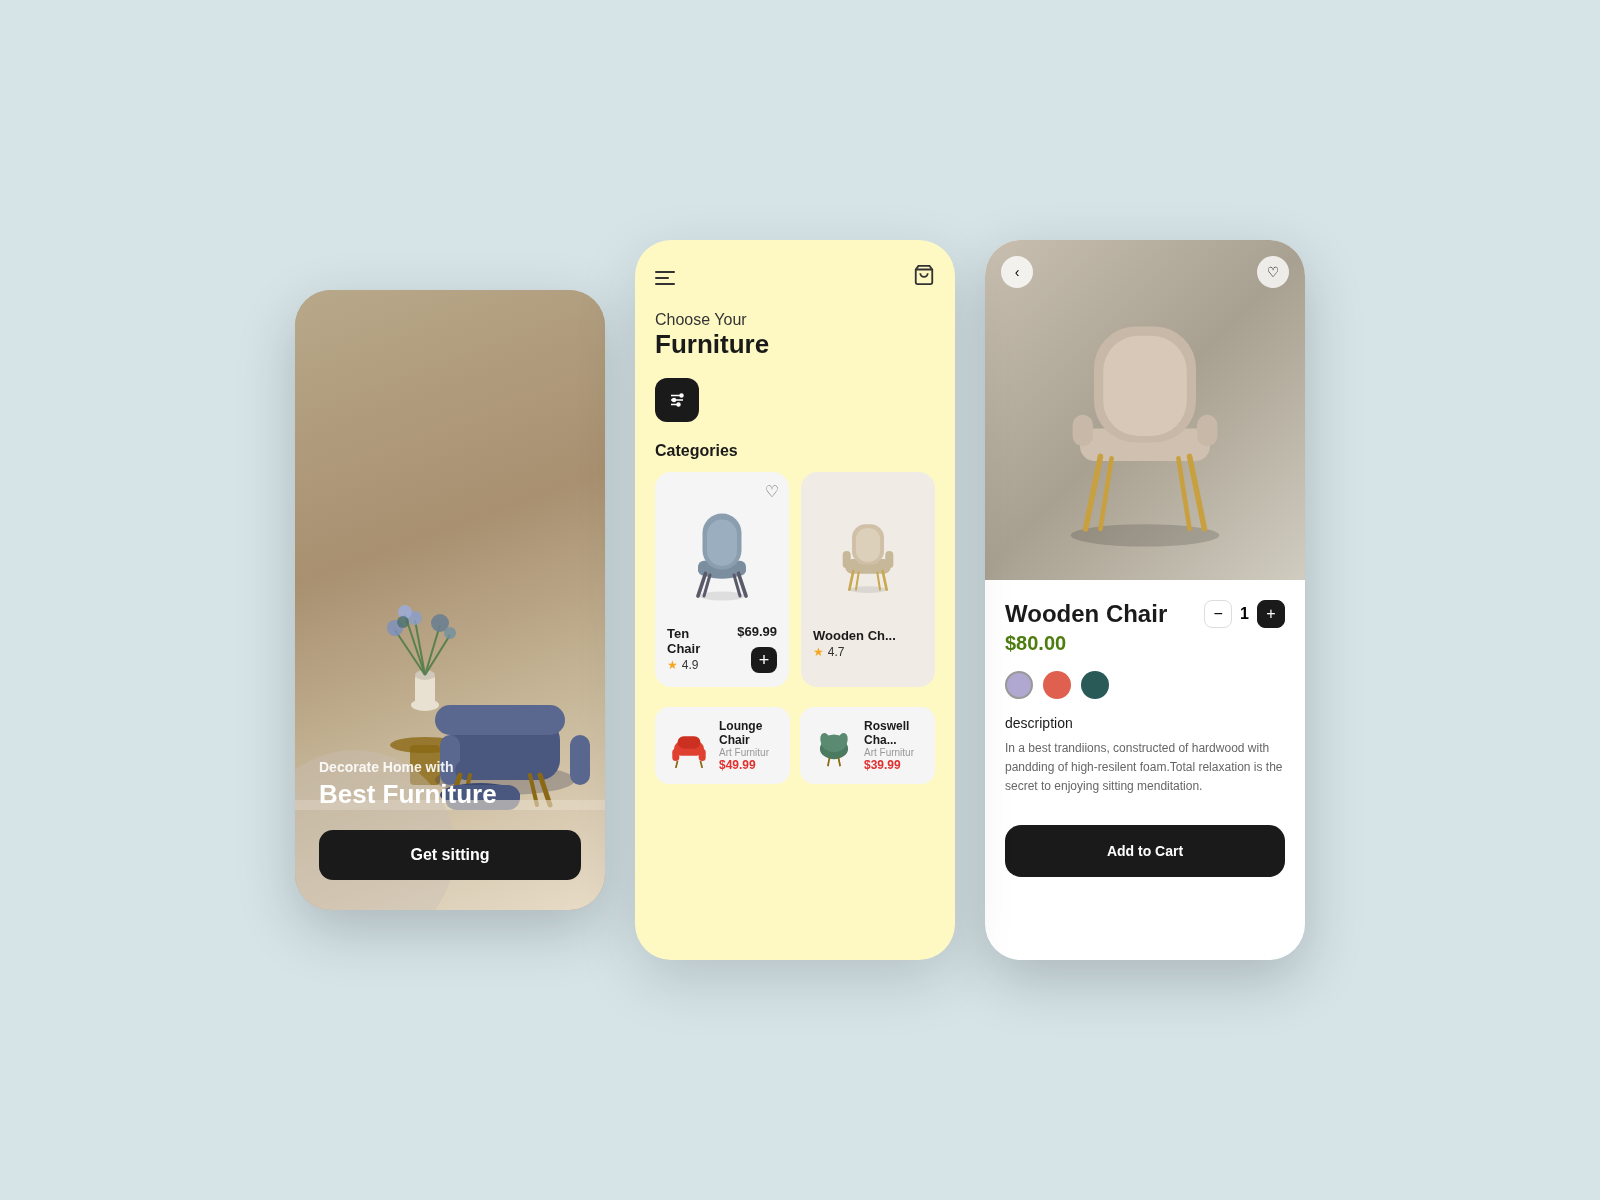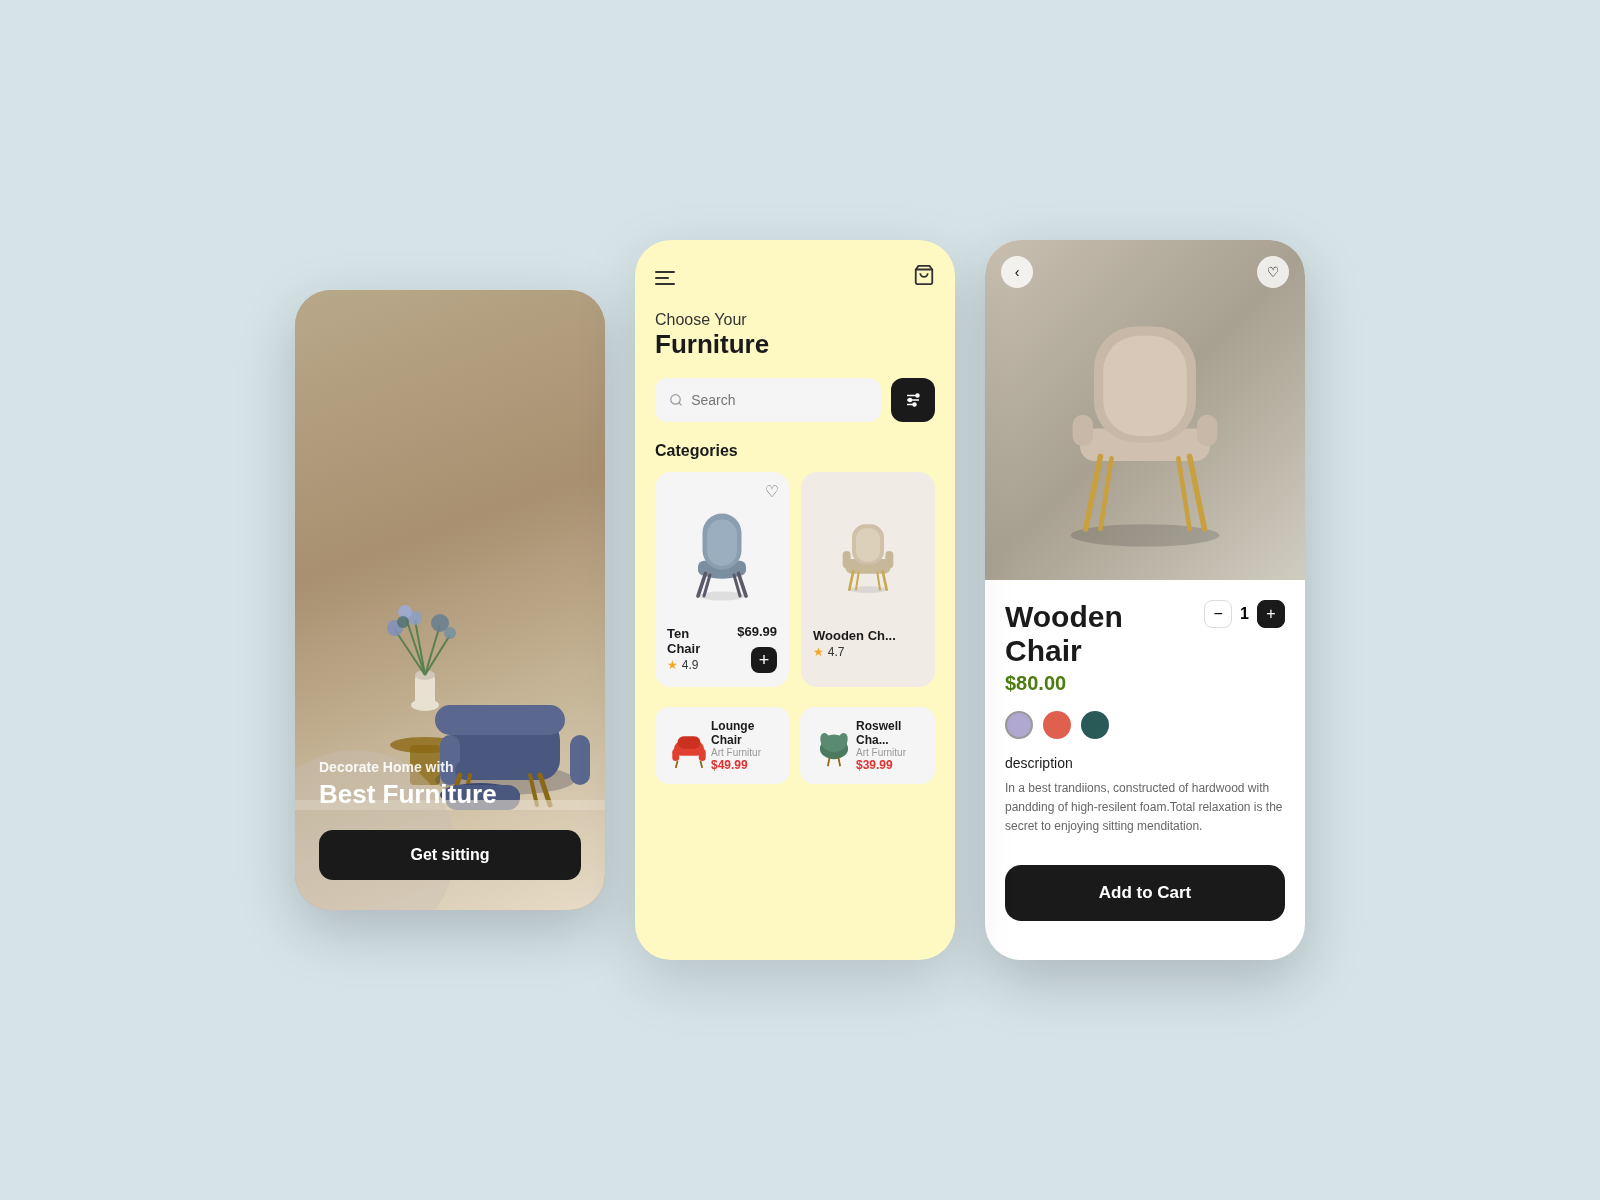--- a/index.html
+++ b/index.html
@@ -298,20 +298,21 @@
       gap: 10px;
     }
 
     .offer-card {
       flex: 1;
       background: #f5f5f5;
       border-radius: 14px;
       padding: 12px;
       display: flex;
       align-items: center;
+      gap: 8px;
     }
 
     .offer-img {
       width: 44px;
       height: 44px;
       display: flex;
       align-items: center;
       justify-content: center;
     }
 
@@ -398,21 +399,21 @@
     }
 
     .product-title-row {
       display: flex;
       justify-content: space-between;
       align-items: flex-start;
       margin-bottom: 4px;
     }
 
     .product-title {
-      font-size: 30px;
+      font-size: 24px;
       font-weight: 700;
       color: #1a1a1a;
     }
 
     .quantity-control {
       display: flex;
       align-items: center;
       gap: 8px;
     }
 
@@ -479,21 +480,21 @@
       margin-bottom: 28px;
     }
 
     .add-to-cart-btn {
       width: 100%;
       background: #1a1a1a;
       color: white;
       border: none;
       border-radius: 16px;
       padding: 18px;
-      font-size: 17px;
+      font-size: 14px;
       font-weight: 600;
       cursor: pointer;
     }
 
     .star { color: #f5a623; }
 
     
     .circle-deco {
       position: absolute;
       bottom: -40px;
@@ -581,27 +582,20 @@
         </svg>
       </button>
     </div>
 
     <div class="screen-2-heading">
       <div class="choose-text">Choose Your</div>
       <div class="furniture-text">Furniture</div>
     </div>
 
     <div class="search-row">
-      <div class="search-box">
-        <svg width="16" height="16" viewBox="0 0 24 24" fill="none" stroke="#999" stroke-width="2">
-          <circle cx="11" cy="11" r="8"></circle>
-          <path d="M21 21l-4.35-4.35"></path>
-        </svg>
-        <input type="text" placeholder="Search" style="">
-      </div>
       <button class="filter-btn">
         <svg width="18" height="18" viewBox="0 0 24 24" fill="none" stroke="white" stroke-width="2">
           <line x1="4" y1="6" x2="20" y2="6"></line>
           <line x1="4" y1="12" x2="20" y2="12"></line>
           <line x1="4" y1="18" x2="14" y2="18"></line>
           <circle cx="18" cy="6" r="2" fill="white"></circle>
           <circle cx="8" cy="12" r="2" fill="white"></circle>
           <circle cx="14" cy="18" r="2" fill="white"></circle>
         </svg>
       </button>

